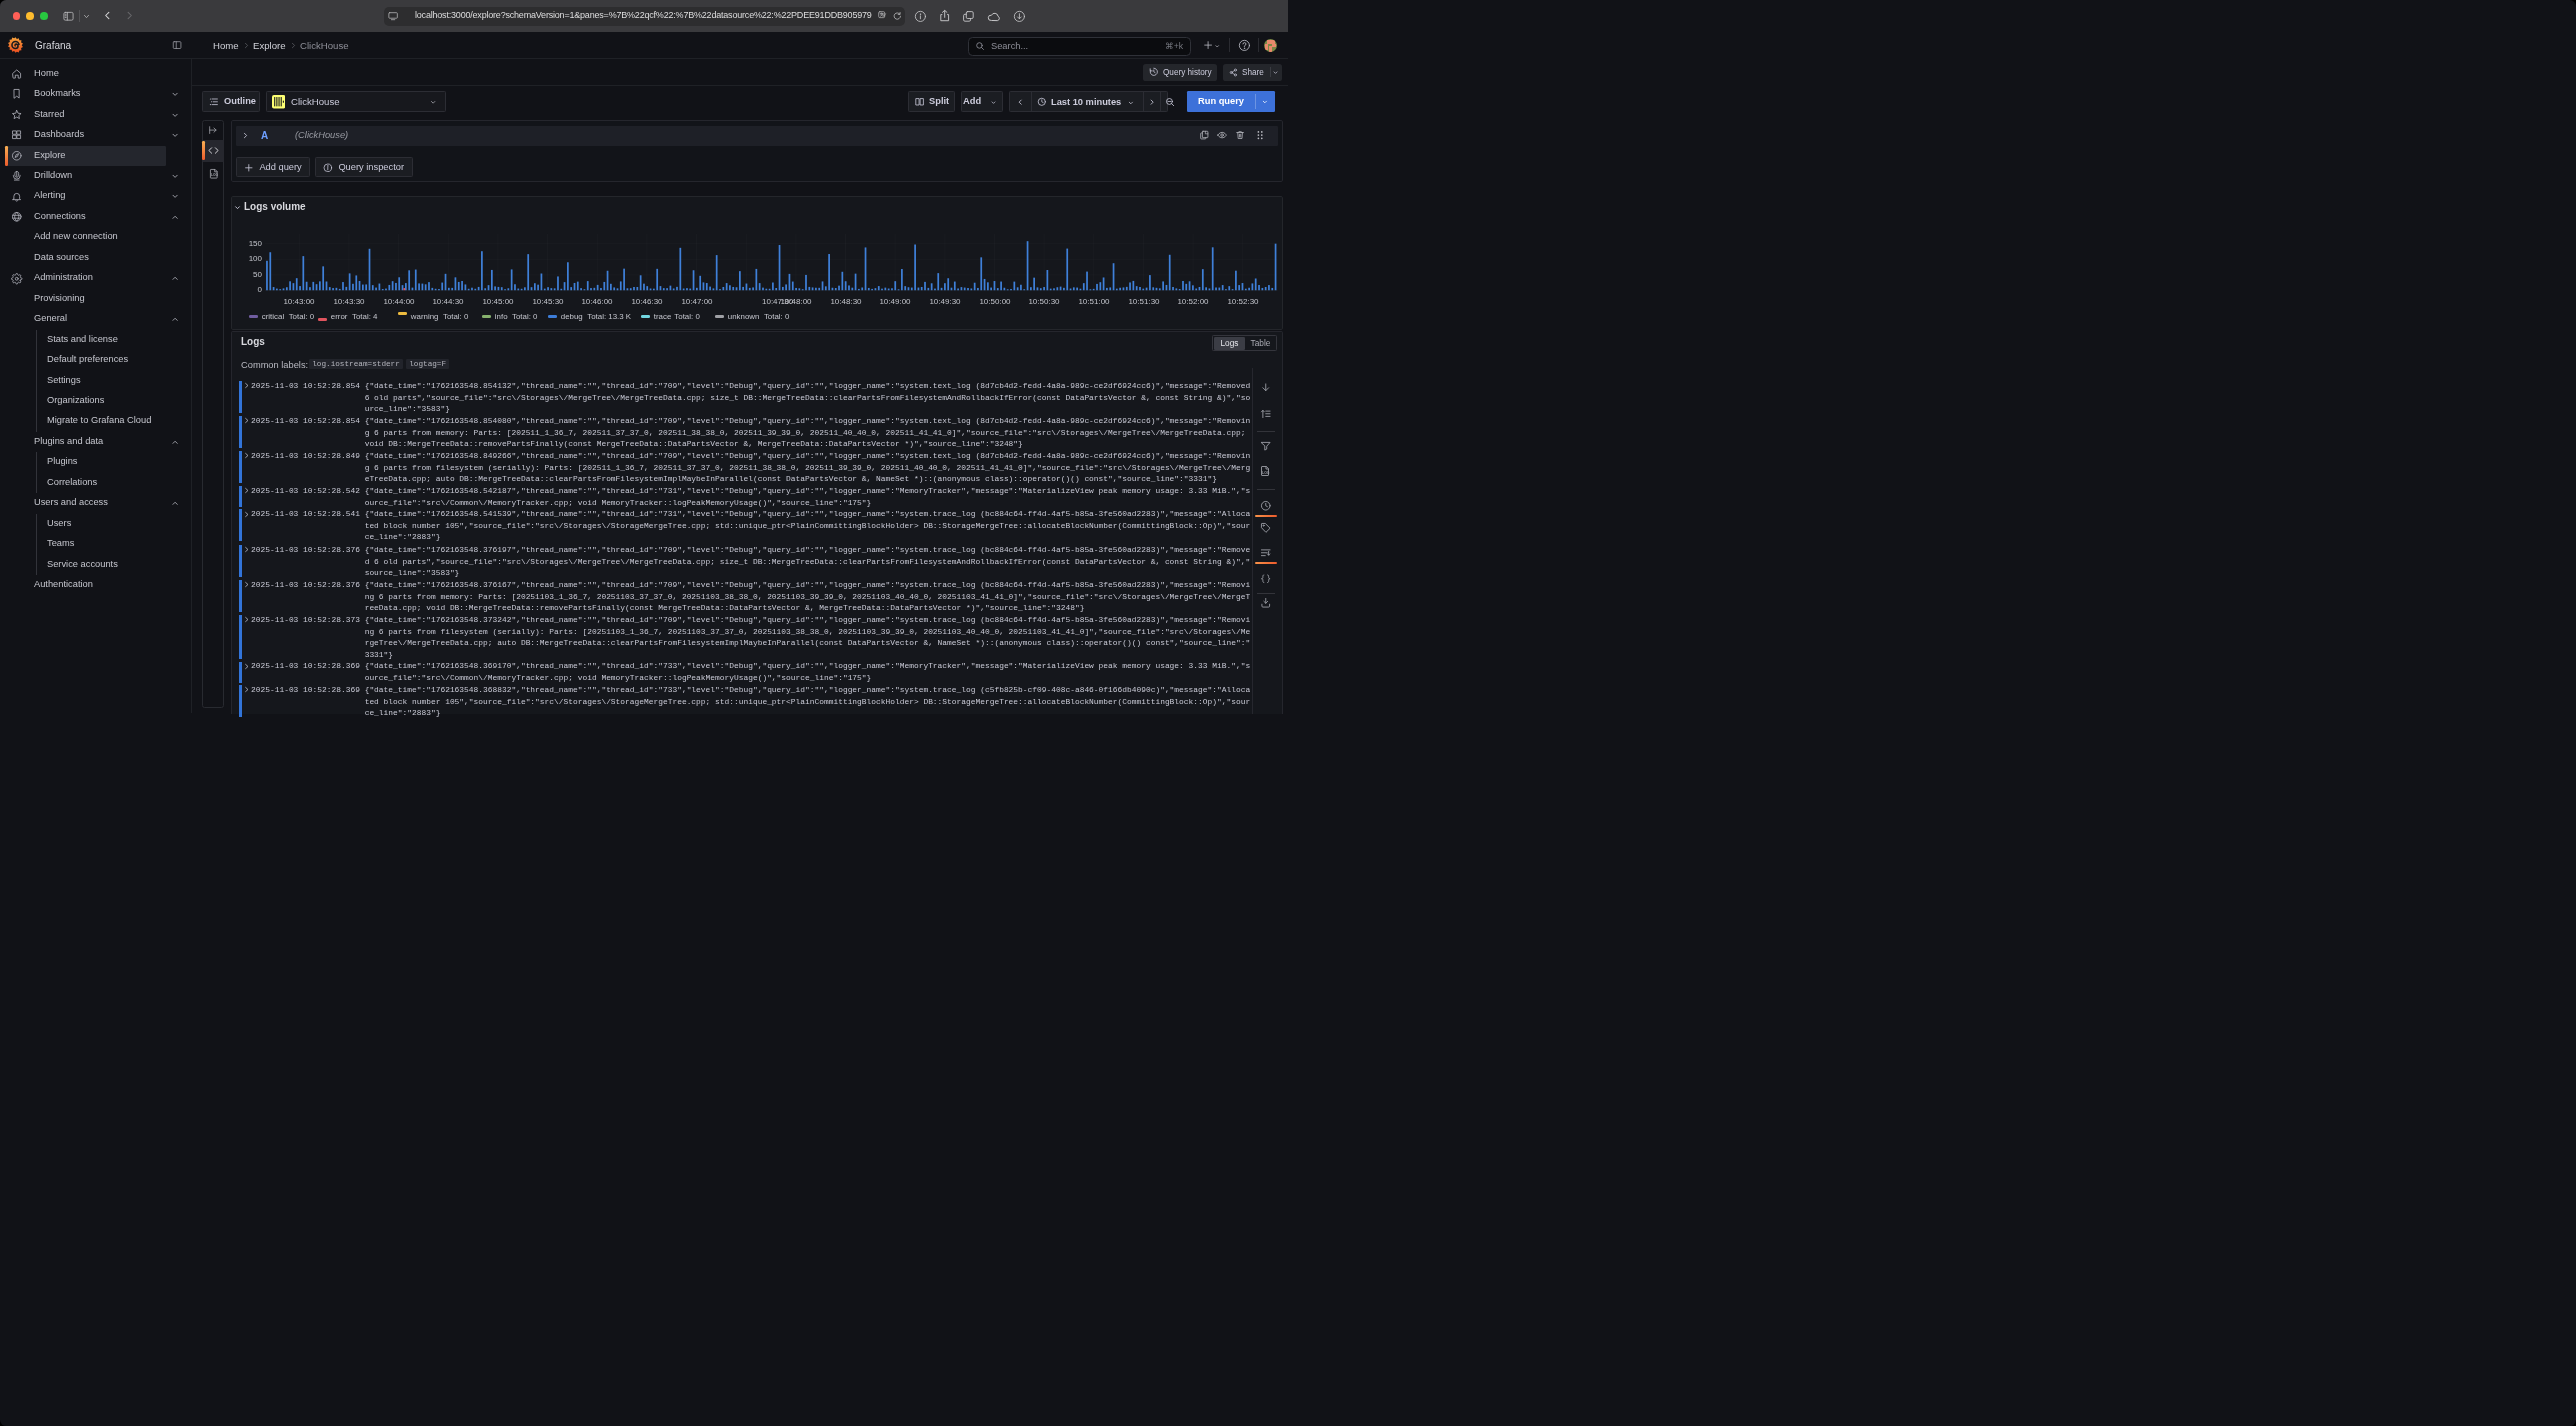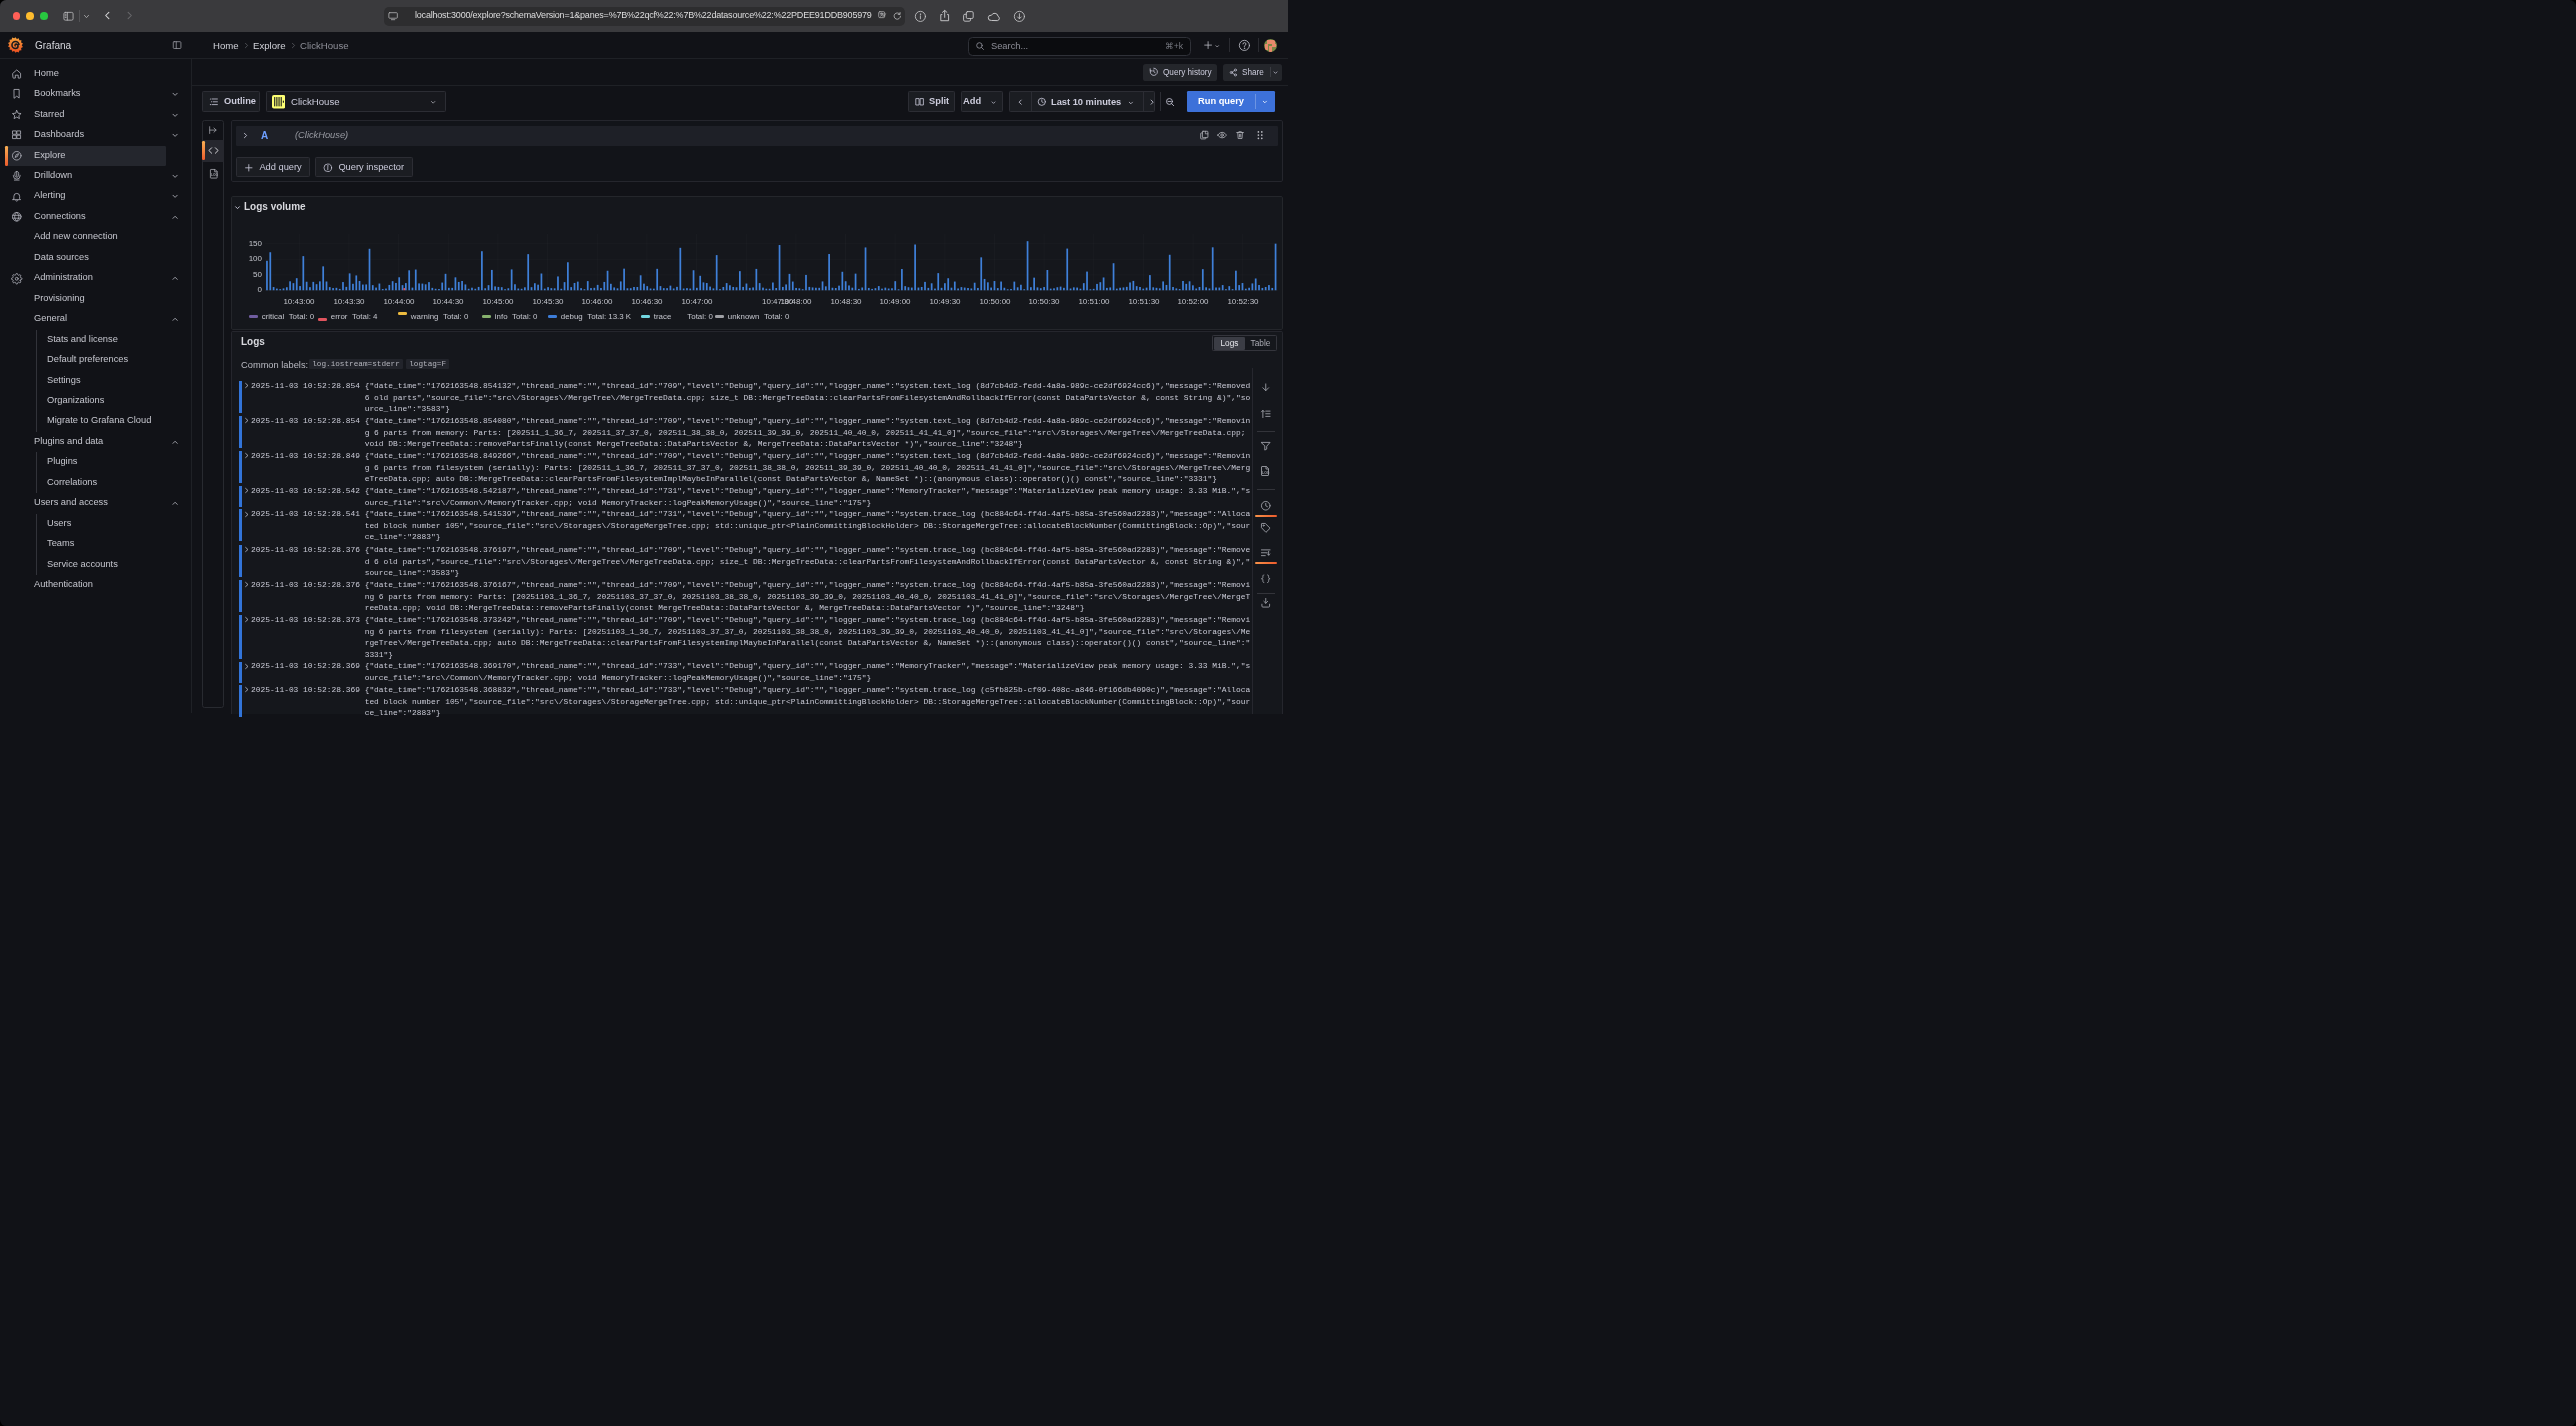--- a/index.html
+++ b/index.html
@@ -275,21 +275,21 @@
         <rect x="13.8" y="4" width="7.2" height="16"></rect>
       </svg>
       <span style="margin-left:20px;font-weight:600">Split</span>
     </div>
 <div class="btn" style="left:961px;top:91px;width:42px;height:20.5px">
       <span style="margin-left:1px;font-weight:600">Add</span>
 <svg style="position:absolute;left:28px;top:7px" width="7" height="7" viewBox="0 0 24 24" fill="none" stroke="#ccccdc" stroke-width="2.4" stroke-linecap="round" stroke-linejoin="round">
         <path d="M7 10l5 5 5-5"></path>
       </svg>
     </div>
-<div class="btn" style="left:1009px;top:91px;width:146px;height:20.5px;padding:0">
+<div class="btn" style="left:1009px;top:91px;width:159px;height:20.5px;padding:0">
 <svg style="position:absolute;left:6.4px;top:6px" width="8.3" height="8.3" viewBox="0 0 24 24" fill="none" stroke="#ccccdc" stroke-width="2.4" stroke-linecap="round" stroke-linejoin="round">
         <path d="M15 6l-6 6 6 6"></path>
       </svg>
 <div class="ab" style="left:20.5px;top:0;width:0.6px;height:19px;background:#2c2d34"></div>
 <svg style="position:absolute;left:27px;top:5.1px" width="9.6" height="9.6" viewBox="0 0 24 24" fill="none" stroke="#ccccdc" stroke-width="2" stroke-linecap="round" stroke-linejoin="round">
         <circle cx="12" cy="12" r="9"></circle>
         <path d="M12 7v5l3.5 2"></path>
       </svg>
       <span style="position:absolute;left:41px;top:4.5px;font-weight:600">Last 10 minutes</span>
 <svg style="position:absolute;left:117px;top:6.7px" width="7.7" height="7.7" viewBox="0 0 24 24" fill="none" stroke="#ccccdc" stroke-width="2.3" stroke-linecap="round" stroke-linejoin="round">
@@ -765,21 +765,21 @@
       <span style="margin-right:4.5px">info</span>
       <span>Total: 0</span>
     </div>
     <div style="position:absolute;left:548px;top:312px;display:flex;align-items:center;font:7.9px 'Liberation Sans',sans-serif;color:#c5c6ce;white-space:nowrap">
       <span style="width:9px;height:2.6px;border-radius:1.3px;background:#3d7dd8;margin-right:3.8px"></span>
       <span style="margin-right:4.5px">debug</span>
       <span>Total: 13.3 K</span>
     </div>
     <div style="position:absolute;left:641px;top:312px;display:flex;align-items:center;font:7.9px 'Liberation Sans',sans-serif;color:#c5c6ce;white-space:nowrap">
       <span style="width:9px;height:2.6px;border-radius:1.3px;background:#72d6e0;margin-right:3.8px"></span>
-      <span style="margin-right:16px">trace</span>
+      <span style="margin-right:3px">trace</span>
       <span>Total: 0</span>
     </div>
     <div style="position:absolute;left:715px;top:312px;display:flex;align-items:center;font:7.9px 'Liberation Sans',sans-serif;color:#c5c6ce;white-space:nowrap">
       <span style="width:9px;height:2.6px;border-radius:1.3px;background:#9fa0a5;margin-right:3.8px"></span>
       <span style="margin-right:4.5px">unknown</span>
       <span>Total: 0</span>
     </div>
 
 <div class="ab" style="left:231px;top:331px;width:1052px;height:383px;background:#15171c;border:0.6px solid #25262d;border-bottom:none;border-radius:1.9px 1.9px 0 0"></div>
 <div class="ab" style="left:241px;top:336px;font-size:10px;font-weight:700;color:#d8d9de">Logs</div>

